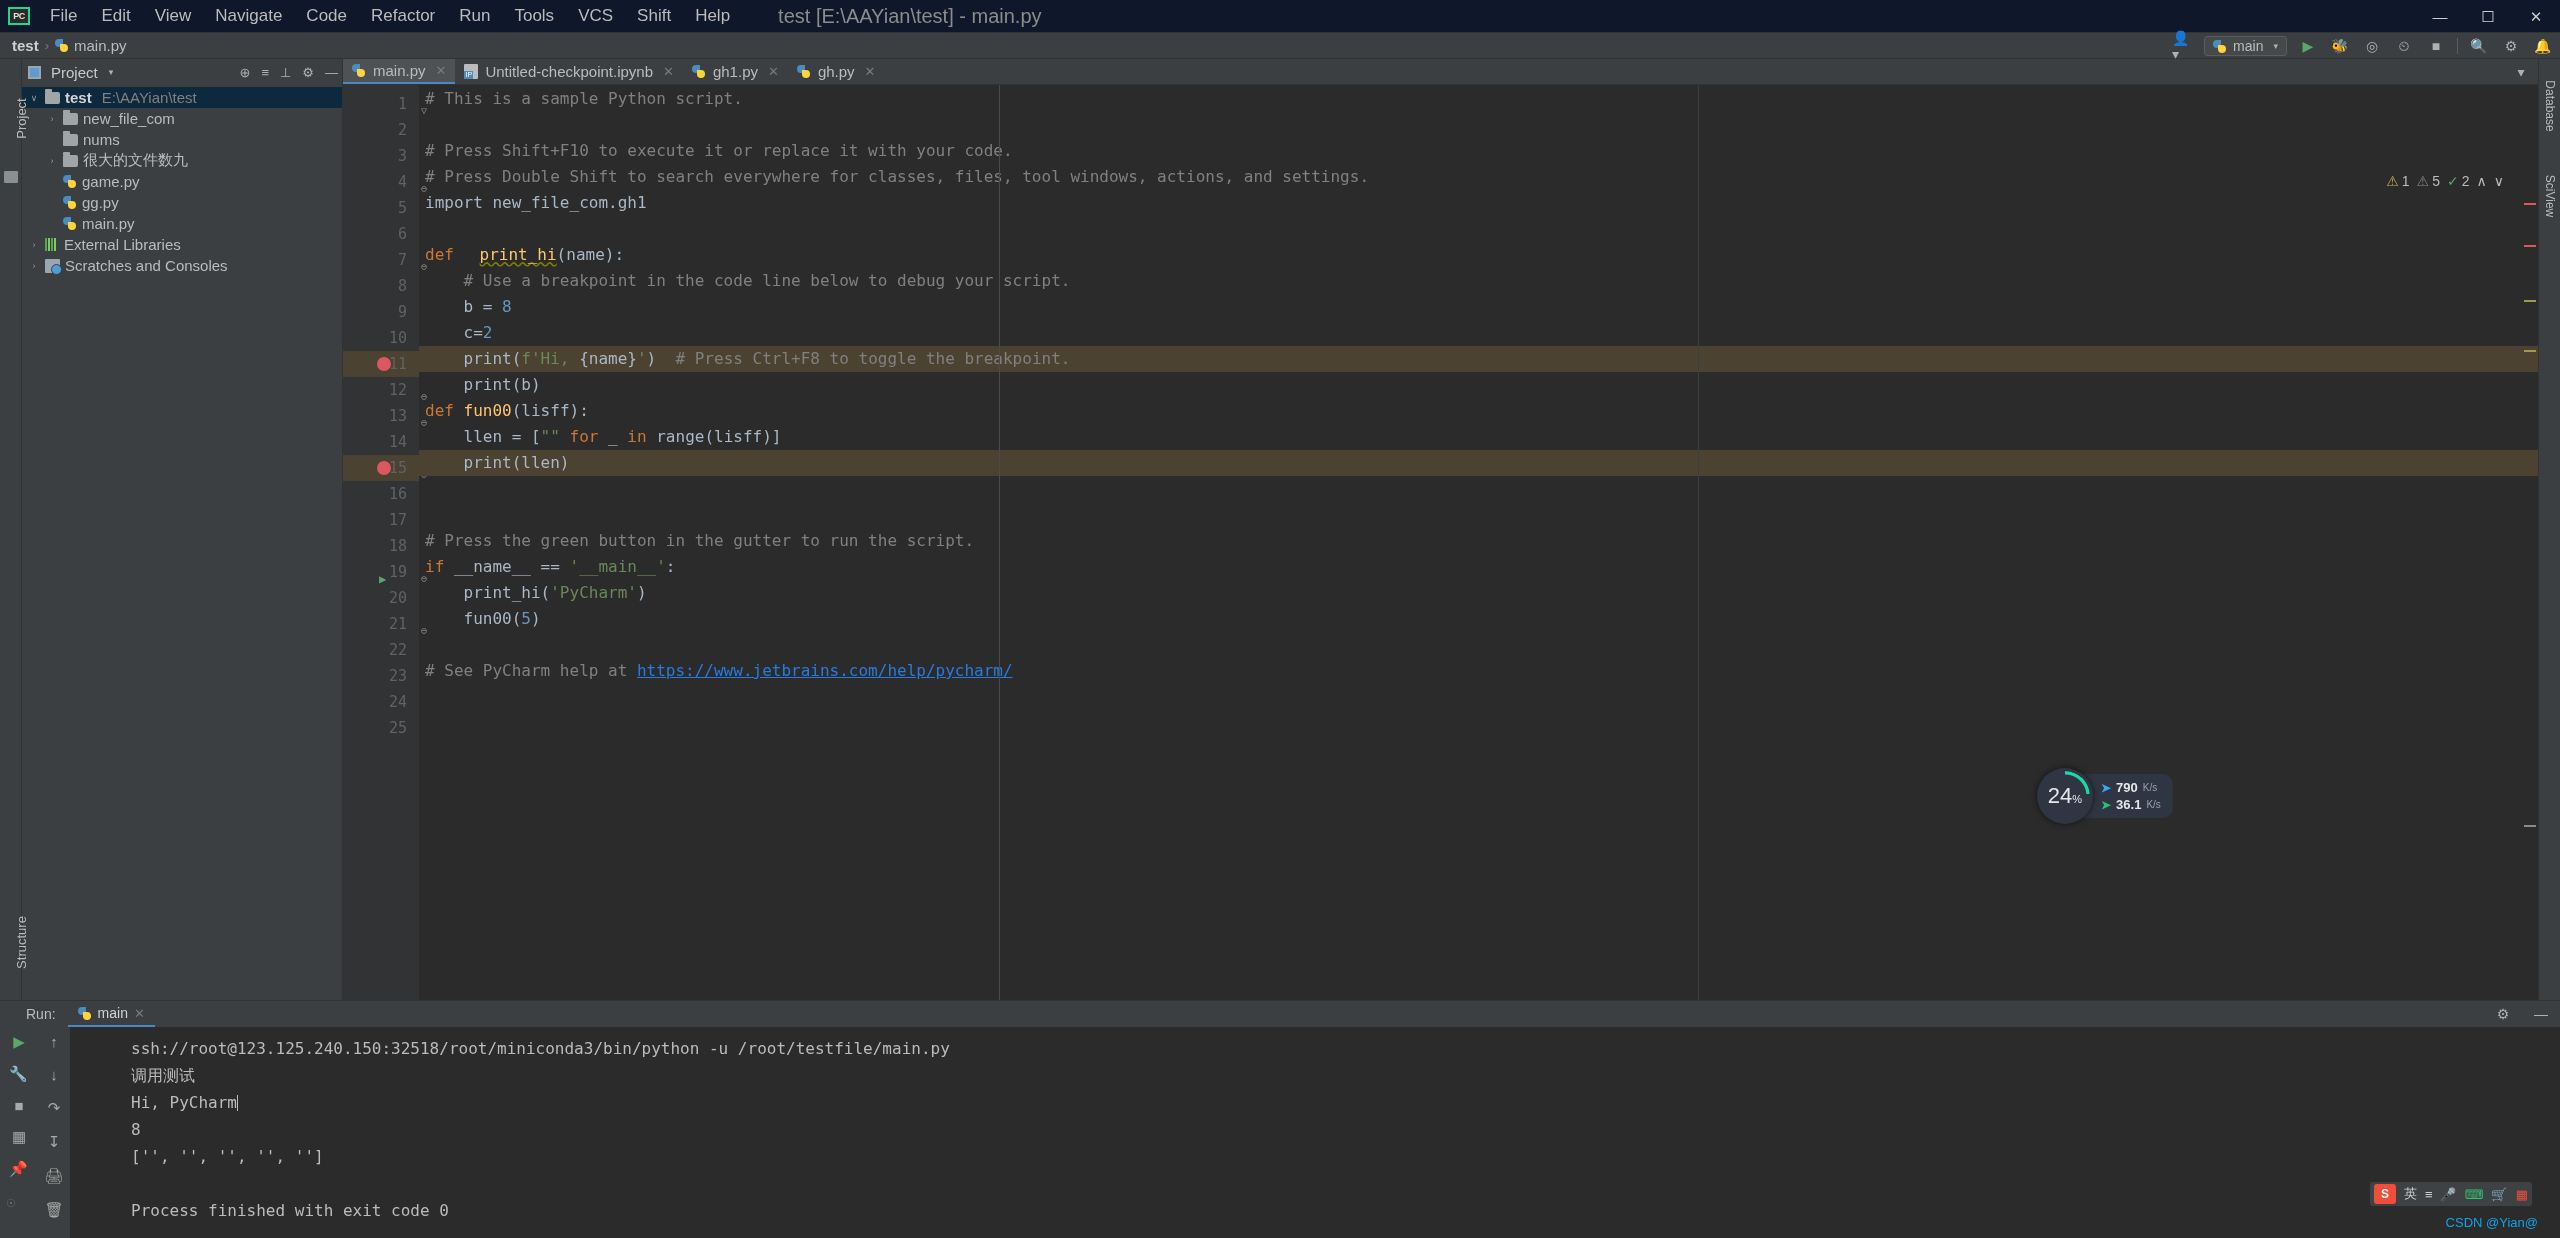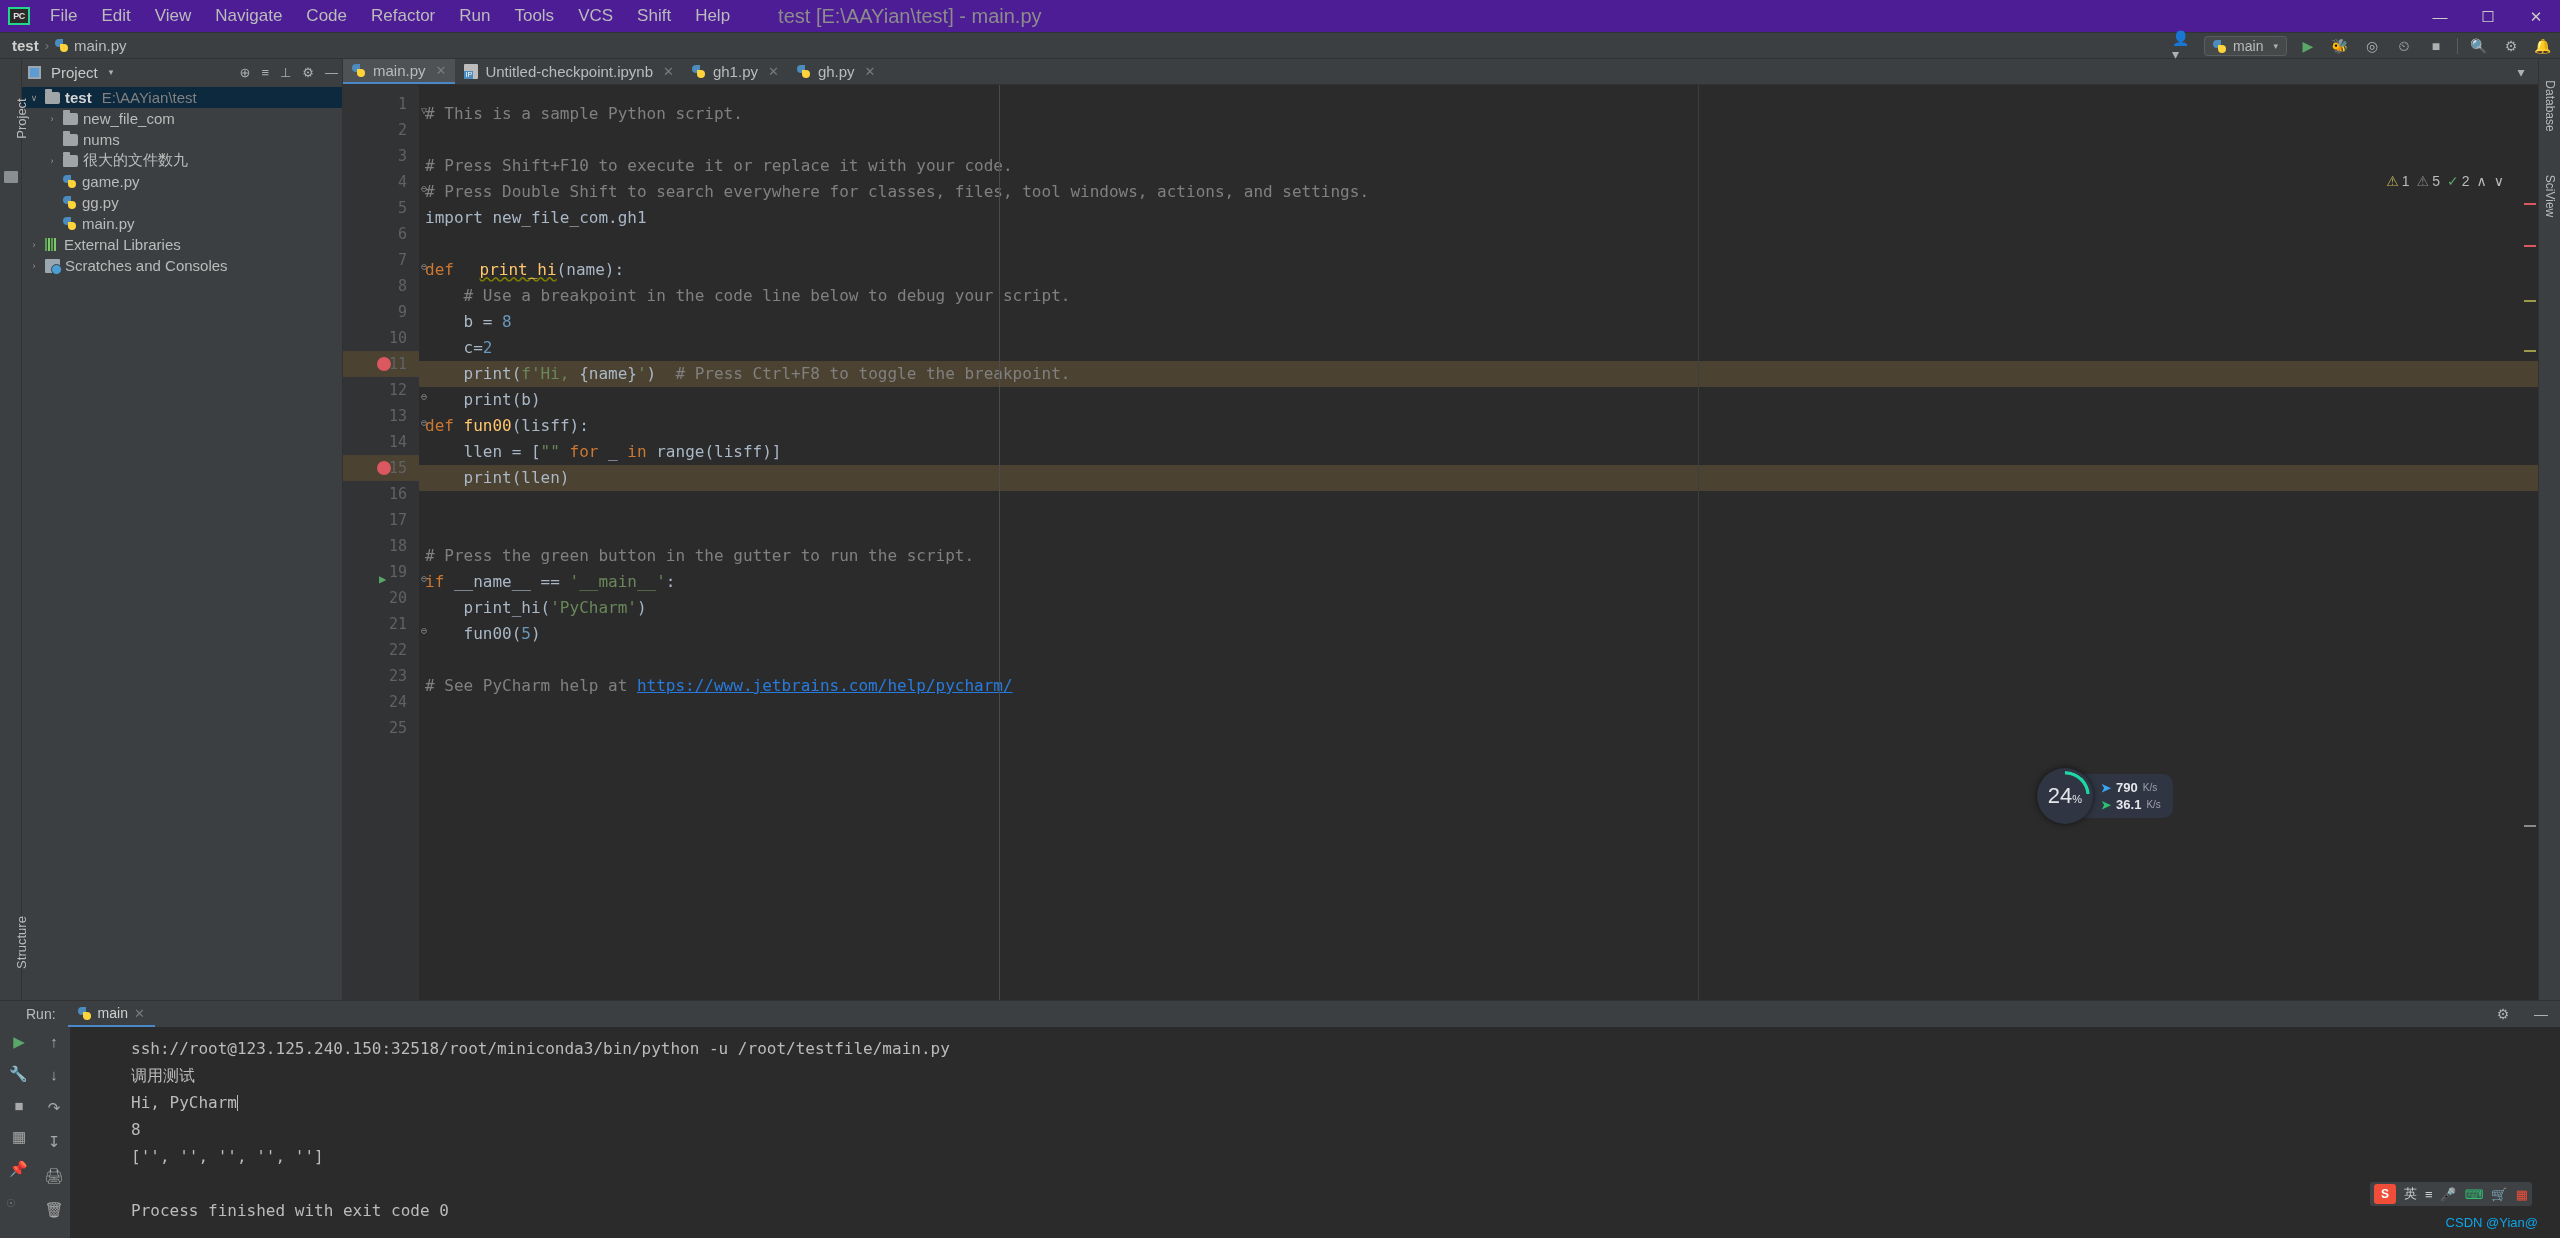--- a/index.html
+++ b/index.html
@@ -6,21 +6,21 @@
   html, body {
     width: 2560px; height: 1238px;
     background: #3c3f41;
     font-family: "Liberation Sans", sans-serif;
     overflow: hidden;
   }
   body { position: relative; }
 
   
   .titlebar {
-    height: 33px; background: #4c1d95; display: flex; align-items: center;
+    height: 33px; background: #0f172a; display: flex; align-items: center;
     border-bottom: 1px solid #323232; position: relative;
   }
   .pc-logo {
     width: 22px; height: 18px; margin-left: 8px; margin-right: 8px;
     border: 2px solid #21d789; background: #2b2b2b;
     display: flex; align-items: center; justify-content: center;
     font-size: 9px; font-weight: bold; color: #e0e0e0; letter-spacing: -0.5px;
   }
   .menu { display: flex; align-items: center; gap: 0; }
   .menu-item {
@@ -151,21 +151,21 @@
   .gline .bp {
     position: absolute; left: 34px; top: 6px; width: 14px; height: 14px;
     border-radius: 50%; background: #db5860;
   }
   .gline .runmark { position: absolute; left: 36px; top: 7px; color: #59a869; font-size: 12px;}
   .gline .fold { position: absolute; right: -8px; top: 7px; width: 11px; height: 11px; color: #888; font-size: 10px;}
   .gline.hl { background: #4b4231; }
 
   .code {
     flex: 1; position: relative; font-family: "DejaVu Sans Mono", monospace;
-    font-size: 16px; padding-top: 16px; overflow: hidden;
+    font-size: 16px; padding-top: 1px; overflow: hidden;
   }
   .cline { height: 26px; line-height: 26px; padding-left: 6px; white-space: pre; }
   .cline.hl { background: #4b4231; }
   .cmt { color: #808080; }
   .kw  { color: #cc7832; }
   .fn  { color: #ffc66d; }
   .num { color: #6897bb; }
   .str { color: #6a8759; }
   .plain { color: #a9b7c6; }
   .lnk { color: #287bde; text-decoration: underline; }

